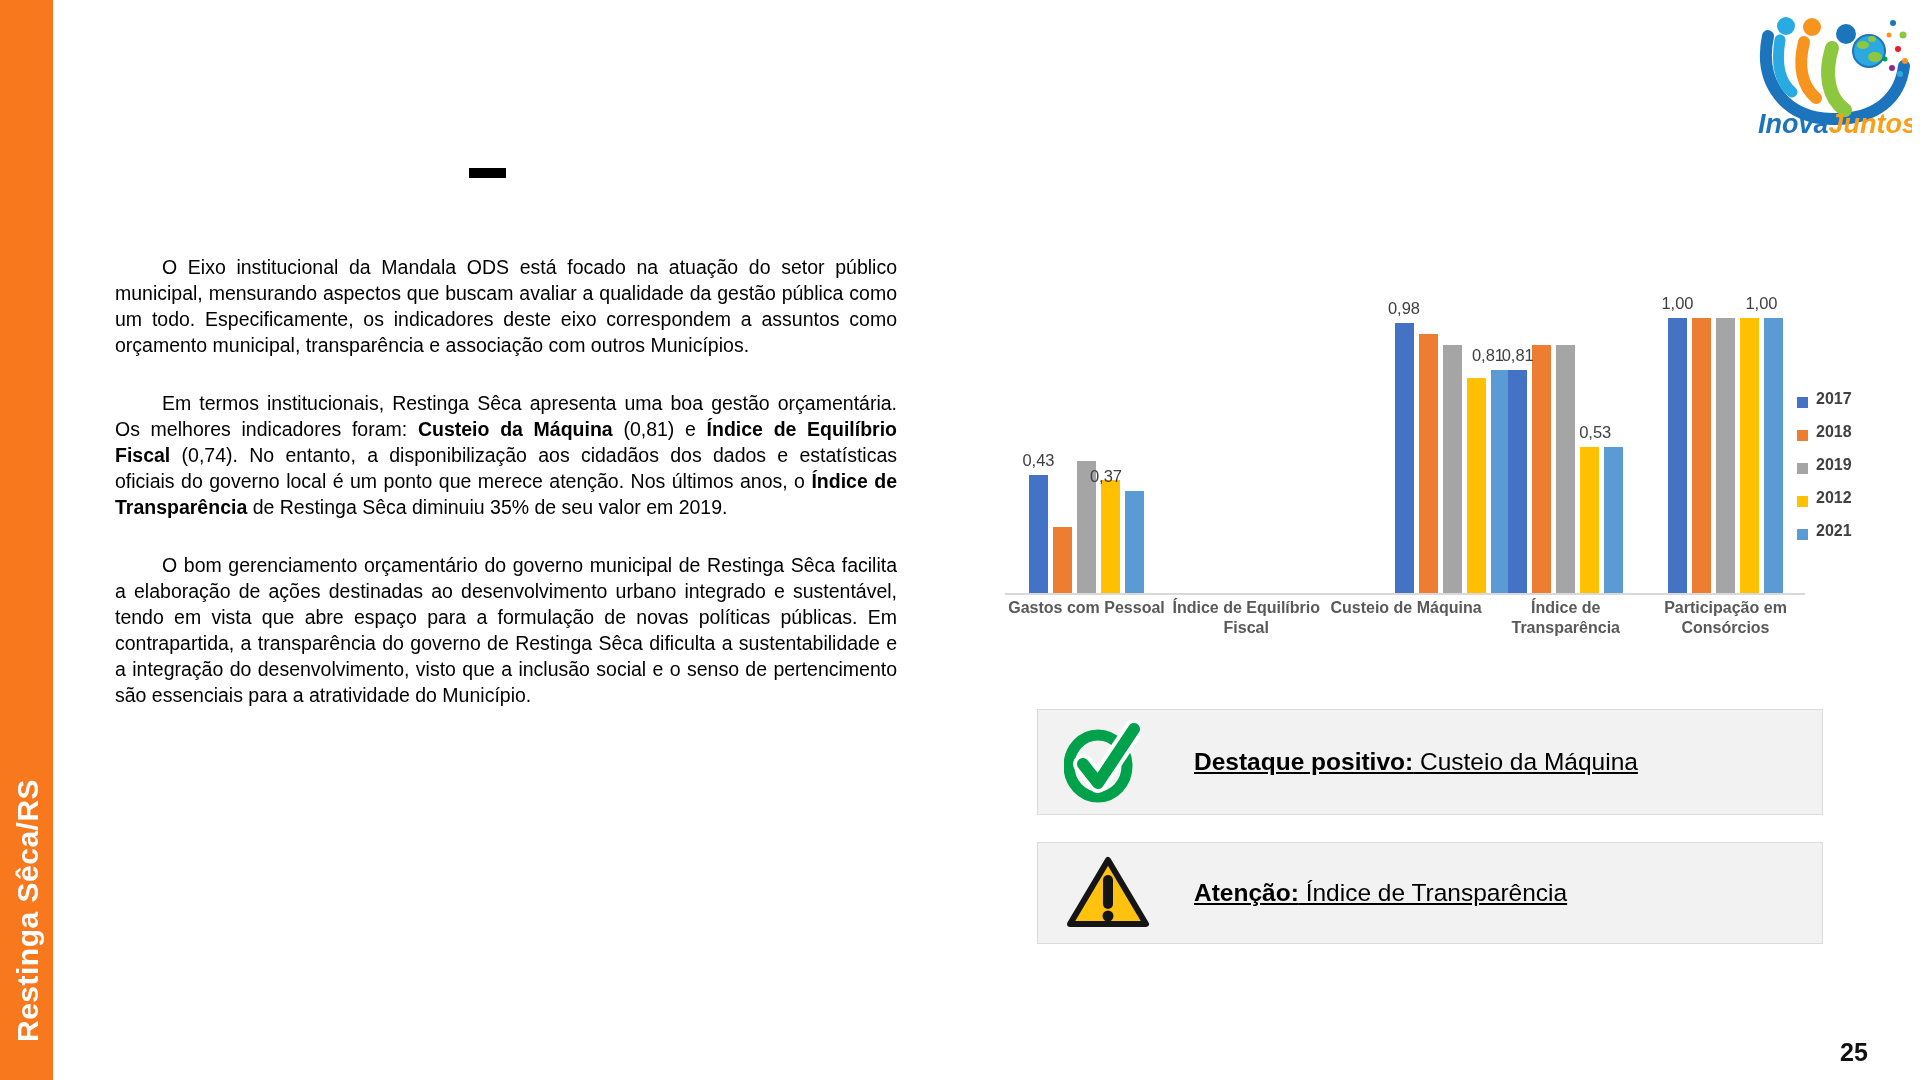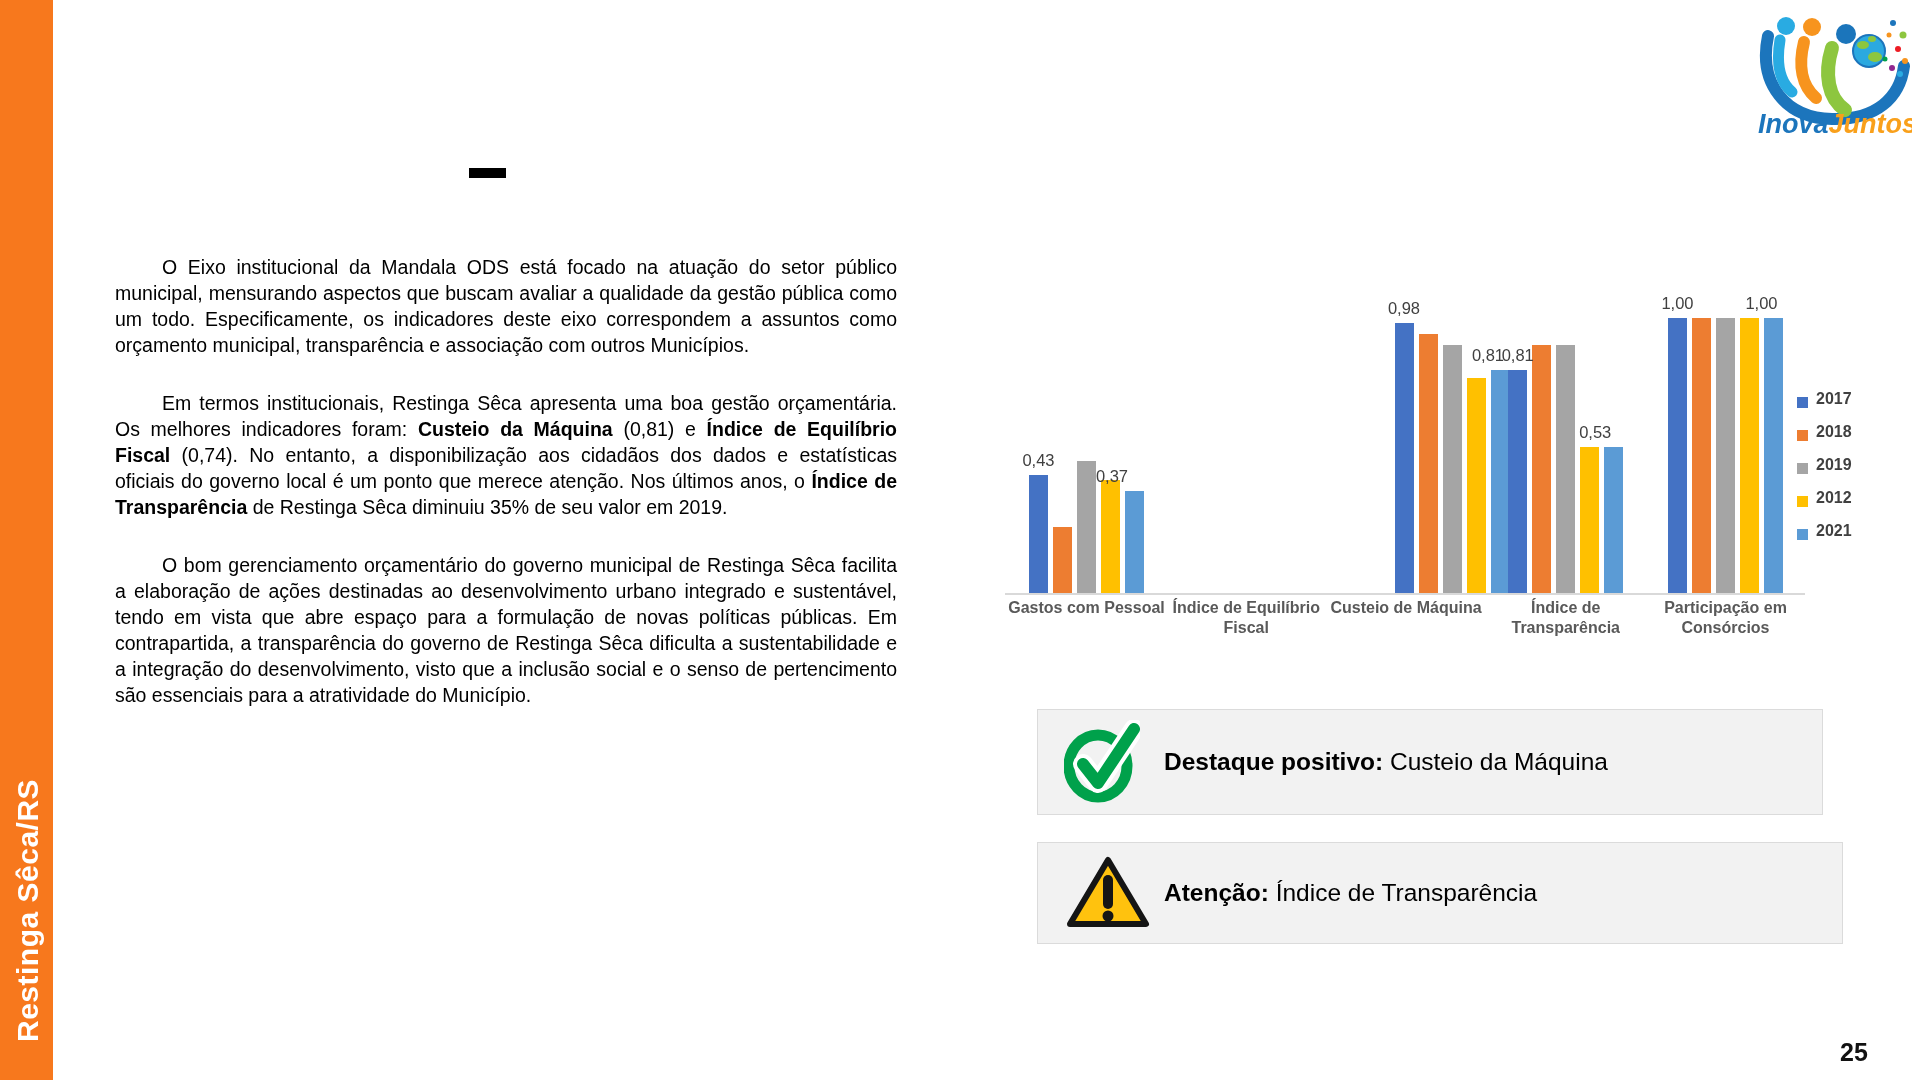--- a/index.html
+++ b/index.html
@@ -30,24 +30,24 @@
   .vlabel{position:absolute;width:44px;text-align:center;font-size:16.5px;color:#404040;white-space:nowrap;}
   .cat-label{position:absolute;top:358px;width:160px;text-align:center;
     font-size:16px;font-weight:bold;color:#595959;line-height:20px;}
   .legend{position:absolute;left:792px;top:148px;}
   .legend-item{display:flex;align-items:flex-end;margin-bottom:13px;height:20px;}
   .legend-swatch{width:11px;height:11px;margin-right:8px;flex:0 0 auto;}
   .legend-label{font-size:16px;font-weight:bold;color:#404040;}
   
   .callout{position:absolute;left:1037px;width:784px;background:#F2F2F2;border:1px solid #DBDBDB;}
   .callout-positive{top:709px;height:104px;}
-  .callout-warning{top:842px;height:100px;padding-left:20px;}
+  .callout-warning{top:842px;height:100px;}
   .callout svg{position:absolute;left:26px;top:50%;transform:translateY(-50%);}
-  .callout-text{position:absolute;left:126px;top:50%;transform:translateY(-50%);
-    font-size:24.5px;white-space:nowrap;}
+  .callout-text{position:absolute;left:156px;top:50%;transform:translateY(-50%);
+    font-size:24.5px;white-space:nowrap;text-decoration:underline;}
   .callout-text b{font-weight:bold;}
   
   .logo{position:absolute;left:1752px;top:6px;width:160px;height:132px;}
   
   .page-number{position:absolute;left:1840px;top:1038px;font-size:25px;color:#111;font-weight:bold;}
 </style>
 </head>
 <body>
 
 <div class="sidebar">
@@ -89,21 +89,21 @@
 
 <div class="chart">
   <div class="plot">
       <div class="bar-group" style="left: 24px;">
         <div class="bar" style="height: 118px; background: rgb(68, 114, 196);"></div>
         <div class="bar" style="height: 66px; background: rgb(237, 125, 49);"></div>
         <div class="bar" style="height: 132px; background: rgb(165, 165, 165);"></div>
         <div class="bar" style="height: 113px; background: rgb(255, 192, 0);"></div>
         <div class="bar" style="height: 102px; background: rgb(91, 155, 213);"></div>
         <div class="vlabel" style="left: -12.5px; bottom: 123px;">0,43</div>
-        <div class="vlabel" style="left: 61px; bottom: 107px;">0,37</div>
+        <div class="vlabel" style="left: 55px; bottom: 107px;">0,37</div>
       </div>
       <div class="bar-group" style="left: 343.5px; margin-left: 46px;">
         <div class="bar" style="height: 270px; background: rgb(68, 114, 196);"></div>
         <div class="bar" style="height: 259px; background: rgb(237, 125, 49);"></div>
         <div class="bar" style="height: 248px; background: rgb(165, 165, 165);"></div>
         <div class="bar" style="height: 215px; background: rgb(255, 192, 0);"></div>
         <div class="bar" style="height: 223px; background: rgb(91, 155, 213);"></div>
         <div class="vlabel" style="left: -12.5px; bottom: 275px;">0,98</div>
         <div class="vlabel" style="left: 71.5px; bottom: 228px;">0,81</div>
       </div>

